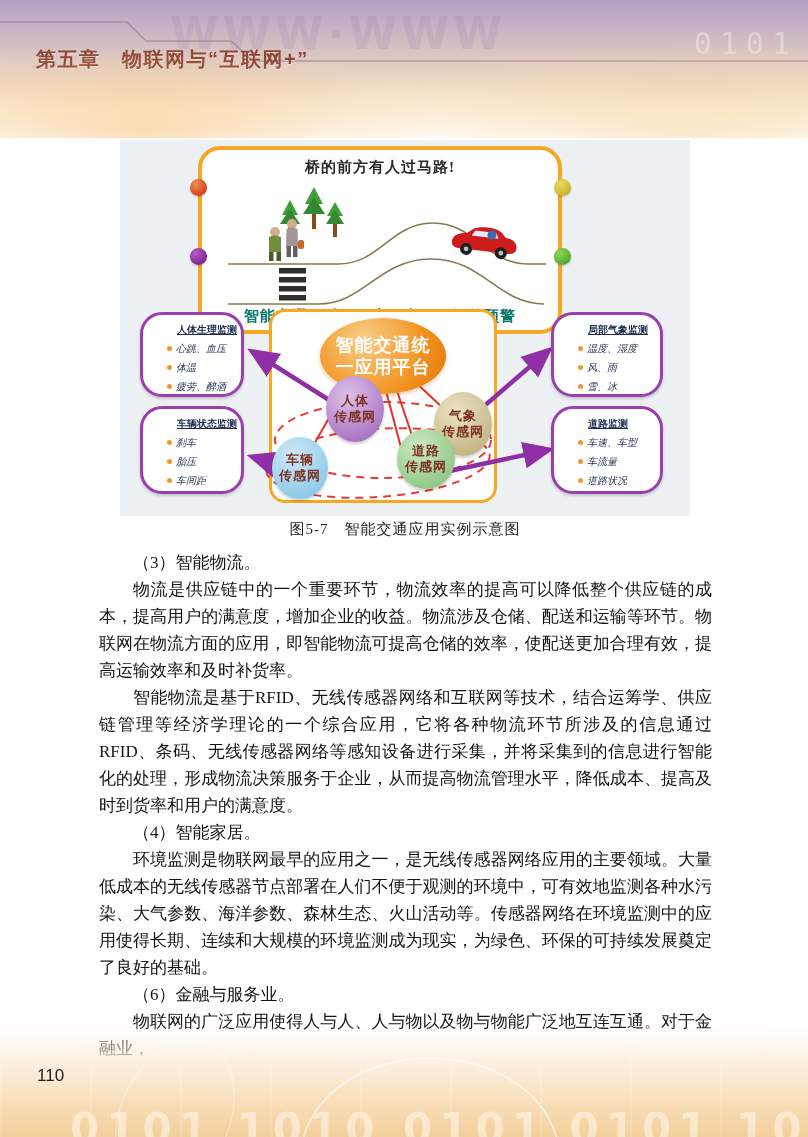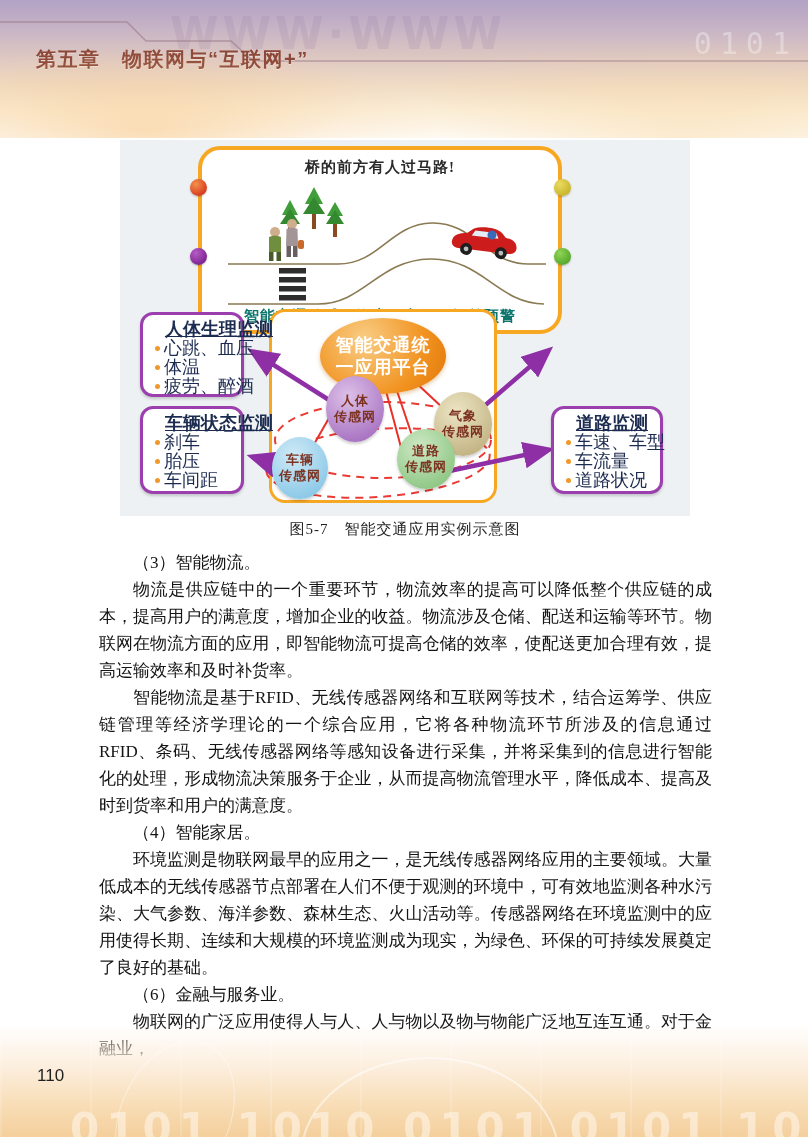--- a/index.html
+++ b/index.html
@@ -84,30 +84,30 @@
     box-shadow:0 2px 4px rgba(180,100,10,.35);
   }
   .bubble-node { font-size:13px; color:#7d3322; letter-spacing:1px; box-shadow:0 2px 3px rgba(0,0,0,.2); }
   .node-human   { left:206px; top:236px; width:58px; height:66px; background:radial-gradient(circle at 38% 30%,#ddc0e8,#a873c2 80%); }
   .node-weather { left:314px; top:252px; width:58px; height:64px; background:radial-gradient(circle at 38% 30%,#ece5c4,#c2b383 80%); }
   .node-vehicle { left:152px; top:297px; width:56px; height:62px; background:radial-gradient(circle at 38% 30%,#cfeaf7,#8ac8e7 80%); }
   .node-road    { left:277px; top:289px; width:58px; height:60px; background:radial-gradient(circle at 38% 30%,#cde8c4,#8dc683 80%);text-align:center; }
 
   .mon-box {
     position:absolute; z-index:3; background:#fff;
-    border:3px solid #9b3fae; border-radius:13px;
-    padding:5px 6px 4px 12px; box-shadow:0 2px 3px rgba(0,0,0,.18);
-    font-size:18px; color:#1c2b50; line-height:19px;
+    border:3px solid #9b3fae; border-radius:22px;
+    padding:5px 6px 4px 24px; box-shadow:0 2px 3px rgba(0,0,0,.18);
+    font-size:10px; color:#1c2b50; line-height:19px;
   }
   .box-tl { left:20px;  top:172px; width:104px; height:85px; }
   .box-bl { left:20px;  top:266px; width:104px; height:88px; }
   .box-tr { left:431px; top:172px; width:112px; height:85px; }
   .box-br { left:431px; top:266px; width:112px; height:88px; }
   .mon-title { font-weight:bold; text-decoration:underline; margin-left:10px; white-space:nowrap; }
-  .mon-item { display:flex; align-items:center; gap:4px; white-space:nowrap; }
+  .mon-item { display:flex; align-items:center; gap:4px; white-space:nowrap;font-style:italic; }
   .mon-bullet { flex:0 0 auto; width:5px; height:5px; border-radius:50%; background:#f0992b; }
 
   .figure-caption {
     position:absolute; left:120px; top:520px; width:570px; text-align:center;
     font-size:15px; color:#1f1f1f; letter-spacing:1px;
   }
 
   
   .body-text {
     position:absolute; left:99px; top:549px; width:613px;
@@ -305,20 +305,35 @@
         </div>
       <div class="mon-item">
           <span class="mon-bullet"></span>
           <span>胎压</span>
         </div>
       <div class="mon-item">
           <span class="mon-bullet"></span>
           <span>车间距</span>
         </div>
     </div>
+    <div class="mon-box box-tr">
+      <div class="mon-title">局部气象监测</div>
+      <div class="mon-item">
+          <span class="mon-bullet"></span>
+          <span>温度、湿度</span>
+        </div>
+      <div class="mon-item">
+          <span class="mon-bullet"></span>
+          <span>风、雨</span>
+        </div>
+      <div class="mon-item">
+          <span class="mon-bullet"></span>
+          <span>雪、冰</span>
+        </div>
+    </div>
     <div class="mon-box box-br">
       <div class="mon-title">道路监测</div>
       <div class="mon-item">
           <span class="mon-bullet"></span>
           <span>车速、车型</span>
         </div>
       <div class="mon-item">
           <span class="mon-bullet"></span>
           <span>车流量</span>
         </div>

